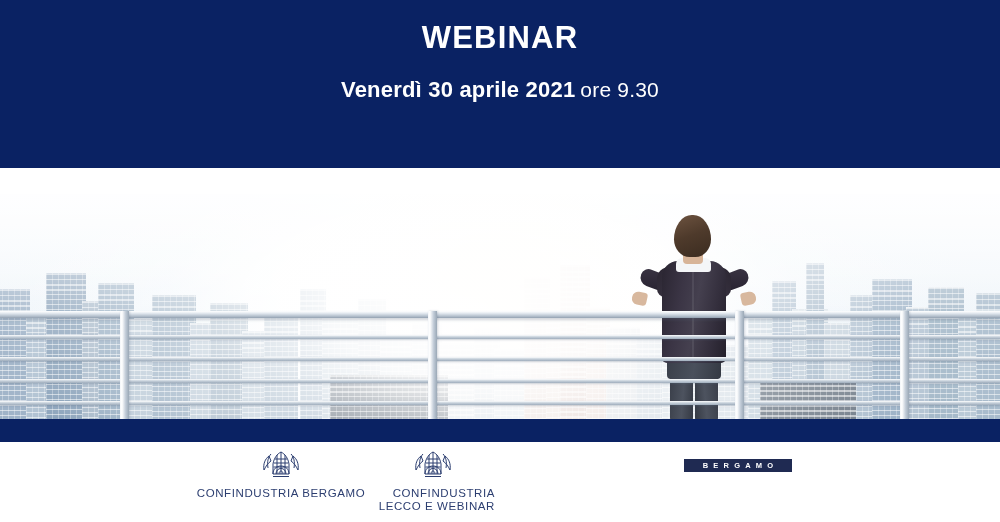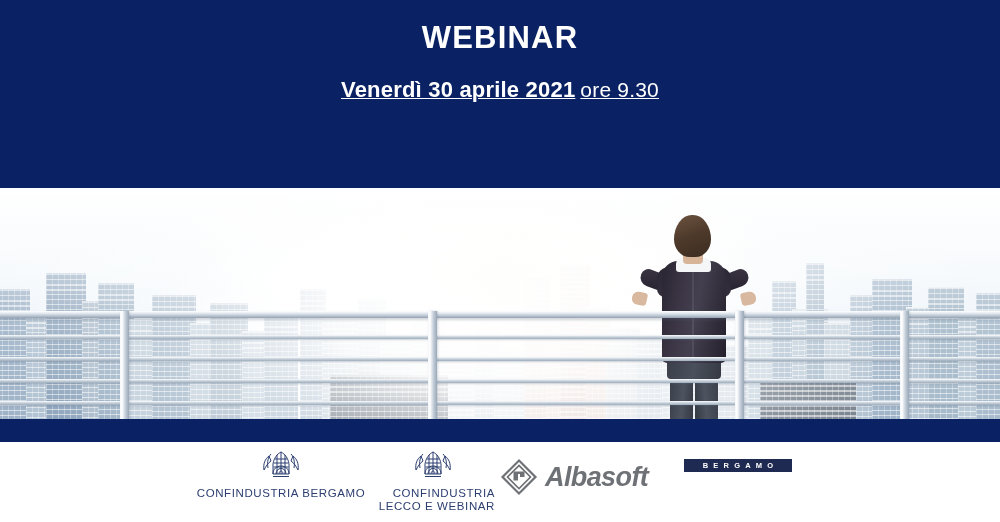--- a/index.html
+++ b/index.html
@@ -18,21 +18,21 @@
     height: 522px;
     background: #ffffff;
     overflow: hidden;
   }
 
   
   #header {
     position: absolute;
     left: 0; top: 0;
     width: 1000px;
-    height: 188px;
+    height: 168px;
     background: #0a2263;
     text-align: center;
     color: #ffffff;
   }
 
   #webinar-title {
     font-size: 31px;
     font-weight: 700;
     letter-spacing: 1.2px;
     line-height: 1;
@@ -55,21 +55,20 @@
     line-height: 1;
     padding-top: 15px;
     letter-spacing: -0.4px;
     color: #ffffff;
   }
 
   #datetime-row {
     padding-top: 26px;
     line-height: 1;
     white-space: nowrap;
-    text-decoration: underline;
   }
   #event-date {
     font-size: 22px;
     font-weight: 700;
     letter-spacing: 0.2px;
     color: #ffffff;
   }
   #event-time {
     font-size: 21px;
     font-weight: 400;
@@ -417,27 +416,19 @@
           <path d="M14 24 C14 19 17.5 16 22 16 C26.5 16 30 19 30 24"></path>
           <path d="M17 24 C17 20.5 19.2 18.5 22 18.5 C24.8 18.5 27 20.5 27 24"></path>
           <path d="M20 24 C20 22 20.9 21 22 21 C23.1 21 24 22 24 24"></path>
           <path d="M14 26.5 L30 26.5"></path>
         </g>
       </svg>
       <div class="cf-name">CONFINDUSTRIA</div>
       <div class="cf-name">LECCO E WEBINAR</div>
     </div>
 
-    <div class="logo" id="logo-albasoft">
-      <svg width="38" height="38" viewBox="0 0 38 38">
-        <rect x="19" y="2.5" width="23.3" height="23.3" transform="rotate(45 19 2.5)" fill="none" stroke="#6e7175" stroke-width="2.2"></rect>
-        <rect x="19" y="7.5" width="16.3" height="16.3" transform="rotate(45 19 7.5)" fill="none" stroke="#6e7175" stroke-width="1.6"></rect>
-        <path d="M13.5 19 L13.5 13.5 L24.5 13.5 L24.5 19 L20 19 L20 16 L18 16 L18 22.5 L13.5 22.5 Z" fill="#6e7175"></path>
-      </svg>
-      <span id="albasoft-word">Albasoft</span>
-    </div>
 
     <div class="logo" id="logo-mgf">
       <div class="mgf-bar">BERGAMO</div>
     </div>
 
   </div>
 </div>
 
 </body></html>

